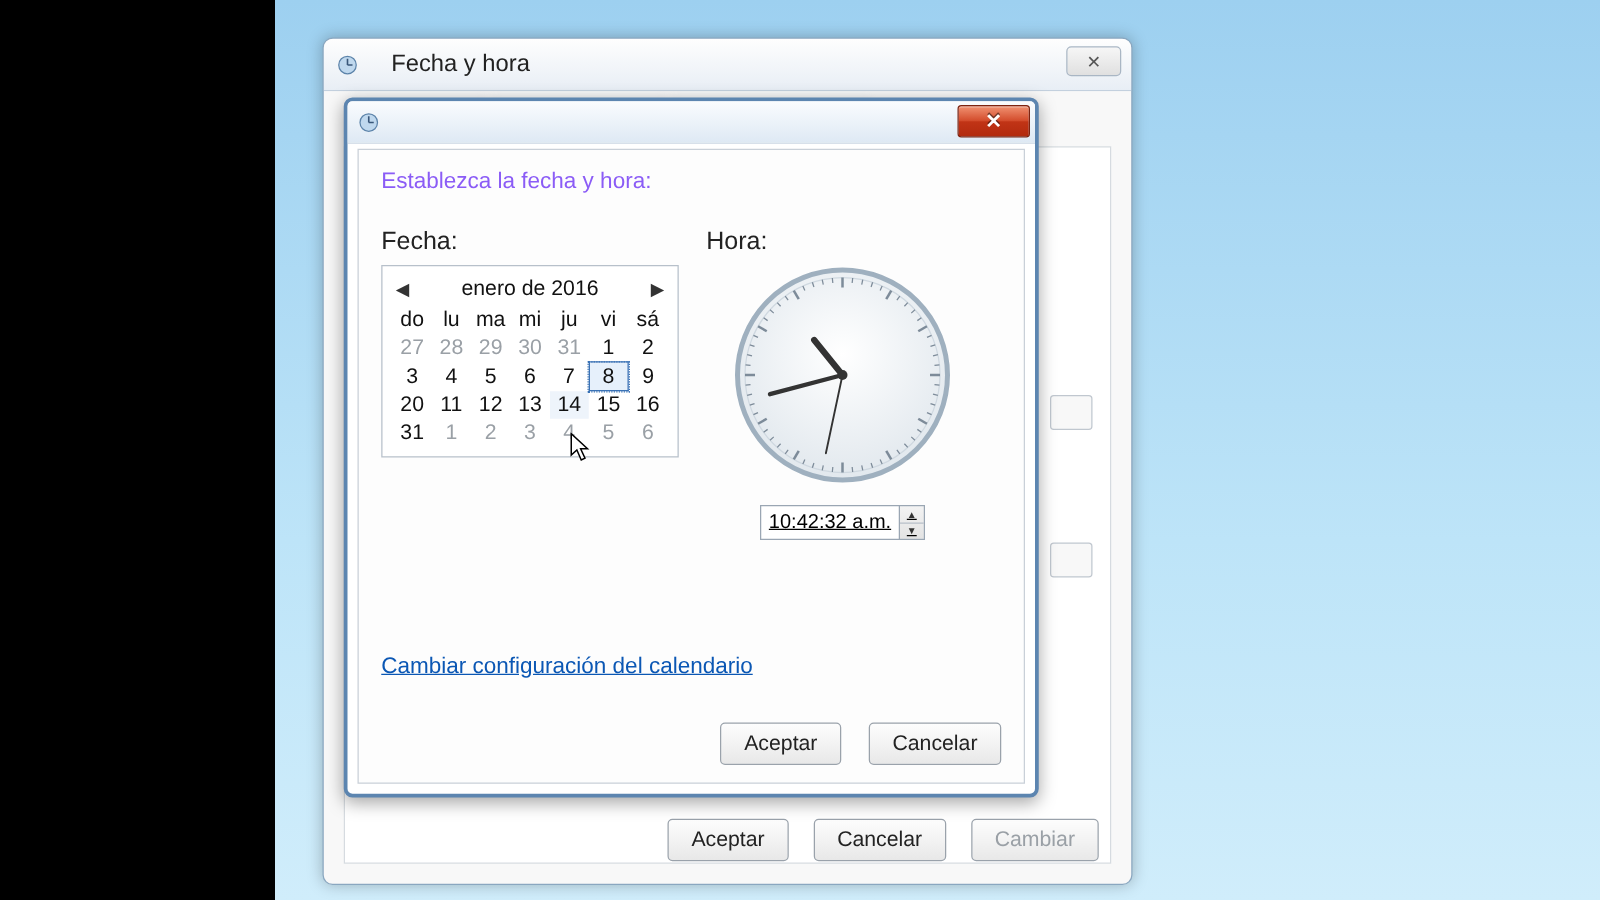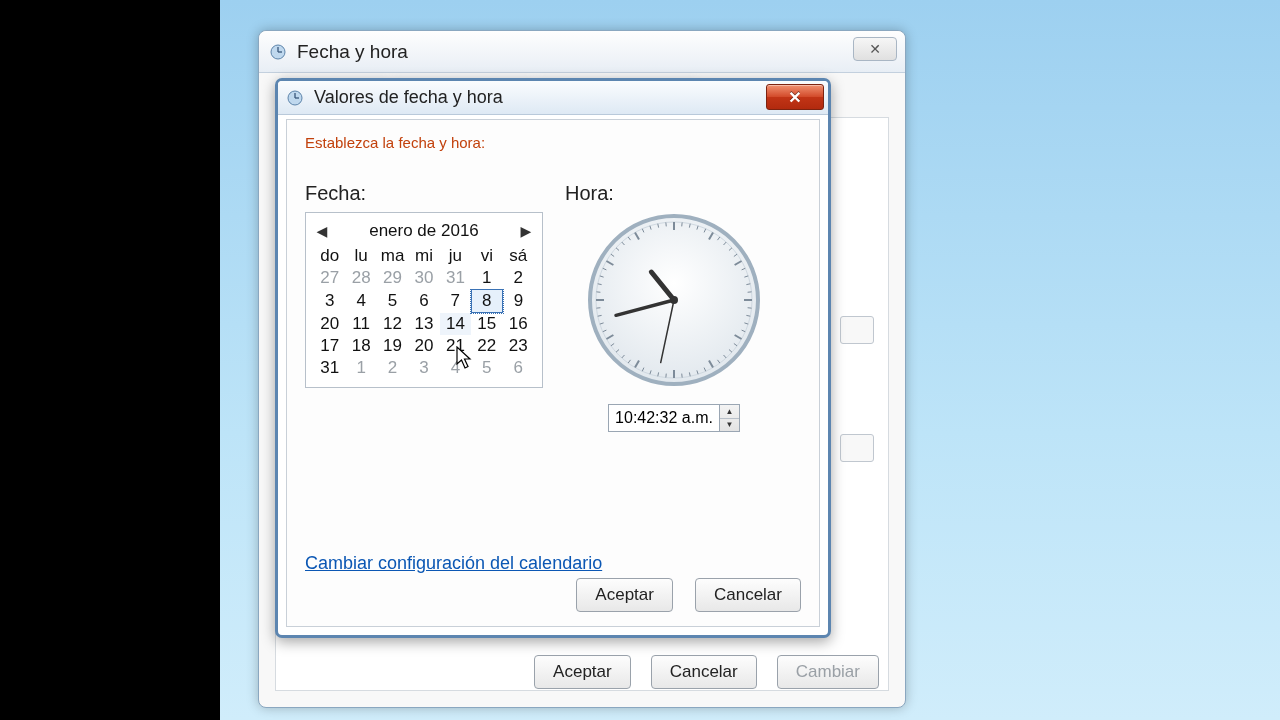--- a/index.html
+++ b/index.html
@@ -23,21 +23,21 @@
   .win-parent .titlebar {
     height: 42px; display: flex; align-items: center; padding: 0 10px;
     background: linear-gradient(to bottom, #fefefe, #e8eef5);
     border-bottom: 1px solid #c3d0de; border-radius: 8px 8px 0 0;
     position: relative;
   }
   .sys-icon {
     width: 18px; height: 18px; margin-right: 10px;
     display: inline-flex; align-items: center; justify-content: center;
   }
-  .title-text { font-size: 19px; color: #222; }
+  .title-text { font-size: 19px; color: #222; margin-left: 16px; }
   .close-btn-parent {
     position: absolute; right: 8px; top: 6px;
     width: 44px; height: 24px;
     background: linear-gradient(to bottom, #f6f6f6, #e0e0e0);
     border: 1px solid #a9b6c4; border-radius: 4px;
     display: flex; align-items: center; justify-content: center;
     font-size: 14px; color: #555;
   }
   .parent-inner {
     position: absolute; left: 16px; top: 86px; right: 16px; bottom: 16px;
@@ -88,21 +88,21 @@
     display:flex; align-items:center; justify-content:center;
     box-shadow: inset 0 1px 0 rgba(255,255,255,.4);
   }
   .close-btn-child span {
     color:#fff; font-size:16px; font-weight:bold; text-shadow:0 -1px 0 rgba(0,0,0,.5);
   }
   .child-body {
     position:absolute; left:8px; right:8px; top:38px; bottom:8px;
     border:1px solid #c9d0d8; background:#fdfdfd; padding: 14px 18px;
   }
-  .instruction { font-size:15px; color:#c2410c; margin-bottom: 40px; }
+  .instruction { font-size:18px; color:#8b5cf6; margin-bottom: 40px; }
   .section-label { font-size:20px; color:#222; }
   .date-label { position:absolute; left:18px; top:62px; }
   .time-label { position:absolute; left:278px; top:62px; }
 
   
   .calendar {
     position:absolute; left:18px; top:92px; width:238px;
     border:1px solid #b7c0ca; background:#fff; padding: 4px 8px 8px 8px;
   }
   .cal-header {
@@ -123,41 +123,41 @@
   .cal-grid td.hover { background:#eef4fb;text-align:center; }
 
   
   .clock-wrap {
     position:absolute; left:292px; top:92px; width:190px; text-align:center;
   }
   .clock {
     width:176px; height:176px; margin:0 auto; position:relative;
   }
   .time-field-wrap {
-    margin-top: 16px; display:flex; justify-content:center; align-items:stretch;
+    margin-top: 16px; display:flex; justify-content:center; align-items:stretch;text-decoration:underline;
   }
   .time-field {
     height:28px; border:1px solid #9aa6b3; background:#fff; font-size:16px;
     padding: 0 6px; display:flex; align-items:center; min-width:98px;
   }
   .spinner {
     width:20px; border:1px solid #9aa6b3; border-left:none; display:flex; flex-direction:column;
     background:linear-gradient(to bottom,#f3f3f3,#e3e3e3);
   }
   .spinner div {
     flex:1; display:flex; align-items:center; justify-content:center; font-size:8px; color:#333;
   }
   .spinner div:first-child { border-bottom:1px solid #b8c0c9; }
 
   .overlay-note {
     position:absolute; left:40px; top:312px; width:250px;
     color:#e7a8a0; font-size:21px; font-weight:600; text-align:center; line-height:1.15;
   }
   .config-link {
-    position:absolute; left:18px; top:433px;
+    position:absolute; left:18px; top:402px;
     color:#0b57b4; font-size:18px; text-decoration:underline;
   }
   .child-buttons {
     position:absolute; right:18px; bottom:14px; display:flex; gap:22px;
   }
 
   
   .cursor {
     position:absolute; left:456px; top:346px; width:18px; height:24px; z-index:200;
   }
@@ -199,21 +199,20 @@
 
 <div class="win-child">
   <div class="titlebar">
     <span class="sys-icon">
       <svg viewBox="0 0 18 18" width="18" height="18">
         <circle cx="9" cy="9" r="7" fill="#bfd8ee" stroke="#5d84aa"></circle>
         <line x1="9" y1="9" x2="9" y2="4" stroke="#39577a" stroke-width="1.3"></line>
         <line x1="9" y1="9" x2="13" y2="9" stroke="#39577a" stroke-width="1.3"></line>
       </svg>
     </span>
-    <span class="title-text" style="font-size:18px">Valores de fecha y hora</span>
     <div class="close-btn-child">
       <span>✕</span>
     </div>
   </div>
 
   <div class="child-body">
     <div class="instruction">Establezca la fecha y hora:</div>
     <div class="section-label date-label">Fecha:</div>
     <div class="section-label time-label">Hora:</div>
 
@@ -255,29 +254,20 @@
               <td>9</td>
             </tr>
             <tr>
               <td>20</td>
               <td>11</td>
               <td>12</td>
               <td>13</td>
               <td class="hover">14</td>
               <td>15</td>
               <td>16</td>
-            </tr>
-            <tr>
-              <td>17</td>
-              <td>18</td>
-              <td>19</td>
-              <td>20</td>
-              <td>21</td>
-              <td>22</td>
-              <td>23</td>
             </tr>
             <tr>
               <td>31</td>
               <td class="other">1</td>
               <td class="other">2</td>
               <td class="other">3</td>
               <td class="other">4</td>
               <td class="other">5</td>
               <td class="other">6</td>
             </tr>

